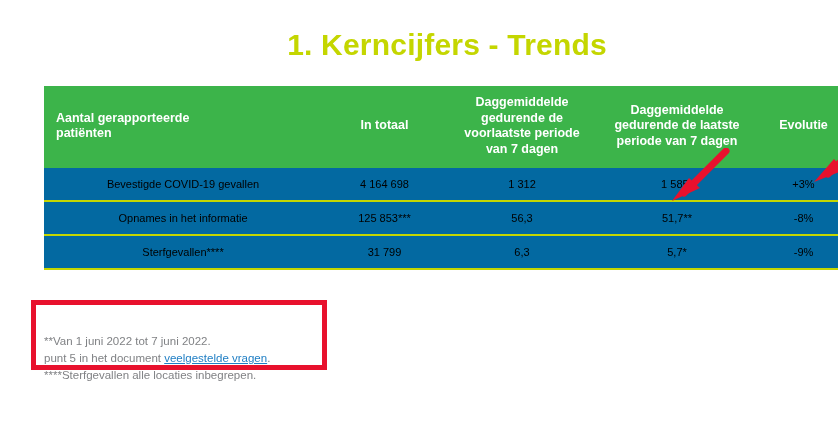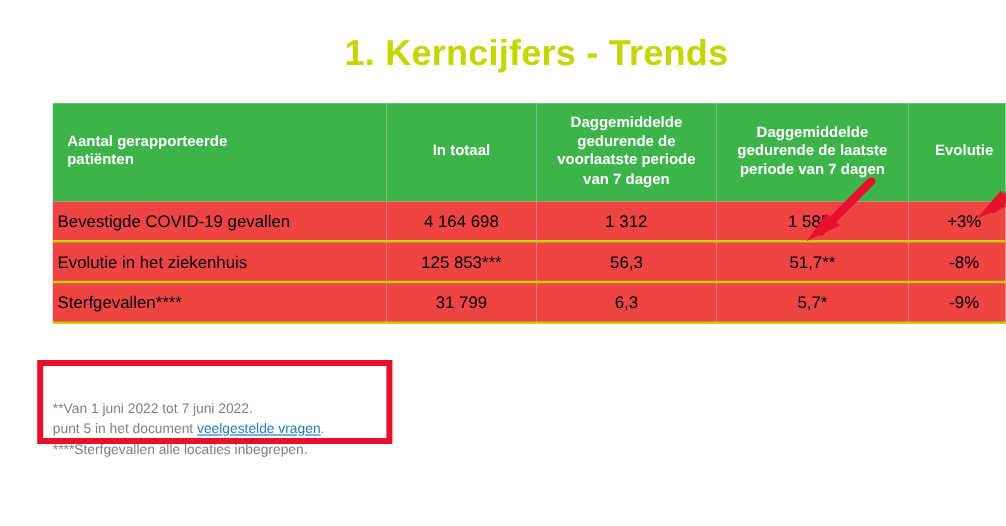--- a/index.html
+++ b/index.html
@@ -59,27 +59,28 @@
     vertical-align: middle;
     border: none;
   }
   th.col-label {
     text-align: left;
     padding-left: 12px !important;
   }
   th.col-num { text-align: center; }
 
   table.kerncijfers tbody td {
-    font-size: 14px;
+    font-size: 11px;
     color: #000000;
     height: 26px;
     padding: 3px 4px;
     border-bottom: 2.5px solid #c4d600;
     vertical-align: middle;
-    background: #ef4444;
+    background: #0369a1;
+    text-align: center;
   }
   td.cell-label {
     text-align: left;
     padding-left: 12px;
   }
   td.cell-num { text-align: center; }
   tr.sub td { font-style: italic; }
   tr.sub td.cell-label { padding-left: 34px; }
 
   
@@ -166,21 +167,21 @@
       </thead>
       <tbody>
         <tr>
           <td class="cell-label">Bevestigde COVID-19 gevallen</td>
           <td class="cell-num">4 164 698</td>
           <td class="cell-num">1 312</td>
           <td class="cell-num">1 585*</td>
           <td class="cell-num">+3%</td>
         </tr>
         <tr>
-          <td class="cell-label">Evolutie in het ziekenhuis</td>
+          <td class="cell-label">Opnames in het informatie</td>
           <td class="cell-num">125 853***</td>
           <td class="cell-num">56,3</td>
           <td class="cell-num">51,7**</td>
           <td class="cell-num">-8%</td>
         </tr>
         <tr>
           <td class="cell-label">Sterfgevallen****</td>
           <td class="cell-num">31 799</td>
           <td class="cell-num">6,3</td>
           <td class="cell-num">5,7*</td>

